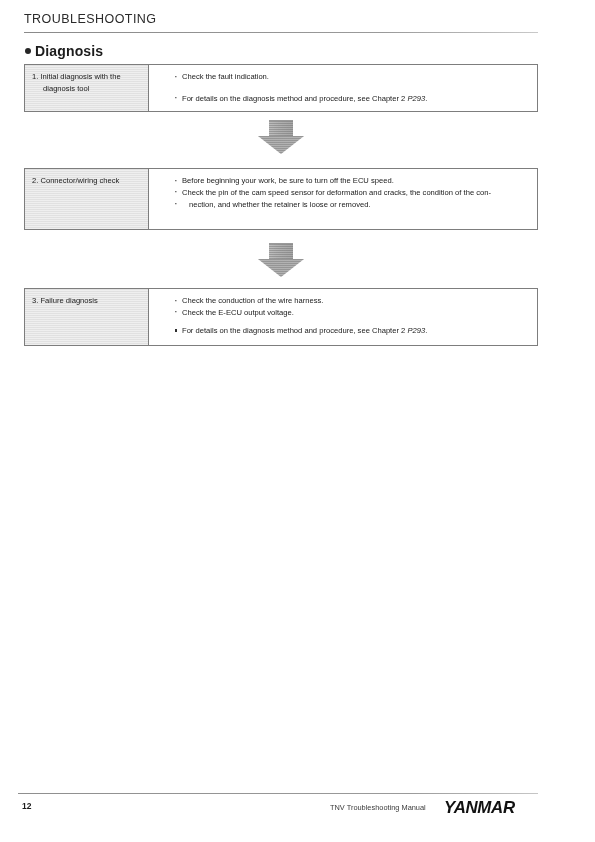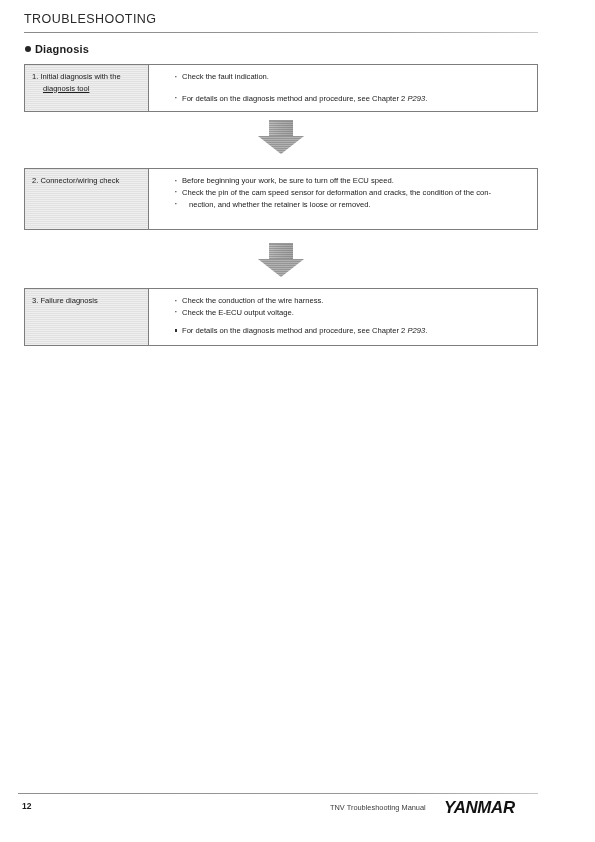--- a/index.html
+++ b/index.html
@@ -56,21 +56,21 @@
   .bullet-dot {
     width: 6px; height: 6px;
     border-radius: 50%;
     background: #262626;
     display: inline-block;
     flex: 0 0 auto;
     position: relative;
     top: 0px;
   }
   .section-heading-label {
-    font-size: 11px;
+    font-size: 14px;
     font-weight: bold;
     color: #1c1c1c;
     letter-spacing: 0.15px;
   }
 
   
   .step-box {
     position: absolute;
     left: 24px;
     width: 514px;
@@ -247,21 +247,21 @@
   <div class="header-rule"></div>
 
   <div class="section-heading">
     <span class="bullet-dot"></span>
     <span class="section-heading-label">Diagnosis</span>
   </div>
 
   <div class="step-box" style="top:64px; min-height:48px;">
     <div class="col-left">
       <div class="step-title justified">1. Initial diagnosis with the</div>
-      <div class="step-title" style="padding-left:11px;text-decoration:underline;">diagnosis tool</div>
+      <div class="step-title" style="padding-left:11px;">diagnosis tool</div>
     </div>
     <div class="col-right">
       <div class="bullet-line">Check the fault indication.</div>
       <div class="gap-line"></div>
       <div class="bullet-line"><span>For details on the diagnosis method and procedure, see Chapter 2 </span><span class="ital">P293</span>.</div>
     </div>
   </div>
 
   <div class="arrow" style="left:258px; top:120px;">
     <div class="shaft"></div>

